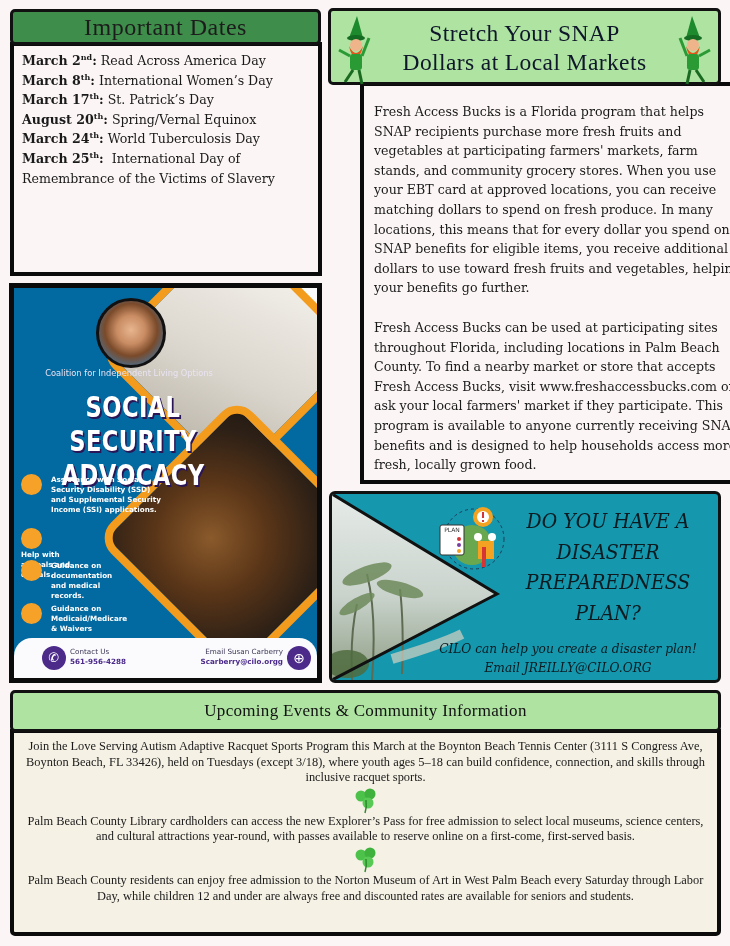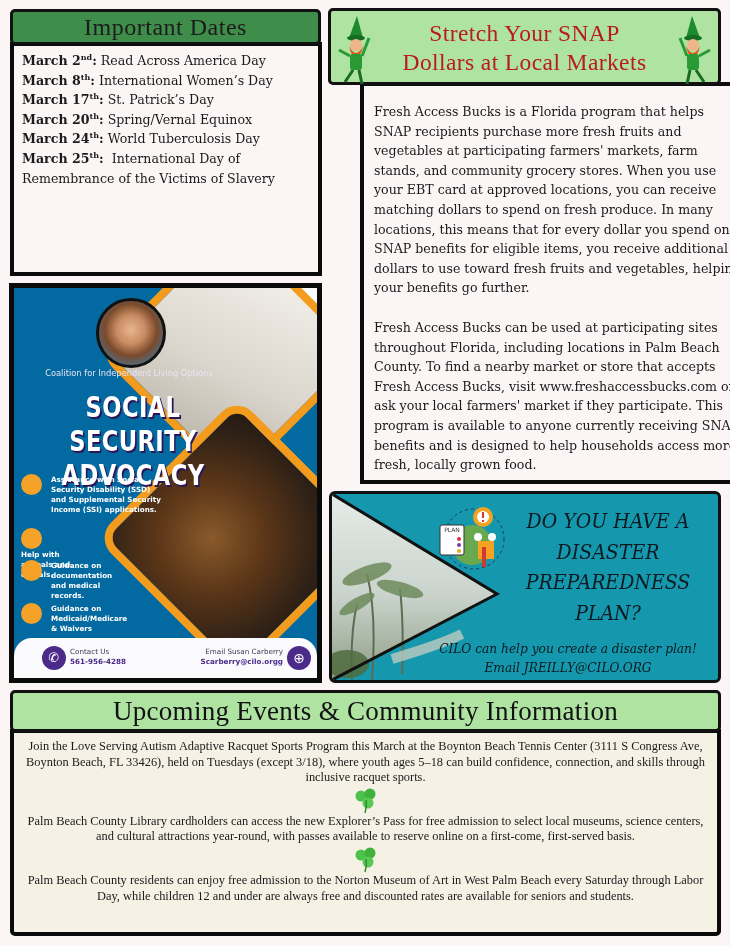--- a/index.html
+++ b/index.html
@@ -76,21 +76,21 @@
   #ss-globe-icon {
     right: 6px; top: 8px; width: 24px; height: 24px; border-radius: 50%; background: #4b2a8a;
     color: #fff; font-size: 14px; text-align: center; line-height: 24px;
   }
 
   
   #snap-header {
     left: 328px; top: 8px; width: 393px; height: 77px;
     background: #aee3a1; border: 3px solid #111; border-radius: 5px; z-index: 2;
     text-align: center; font-family: "Liberation Serif", serif; font-size: 23.5px; line-height: 29px;
-    padding-top: 8px; color: #b91c1c; letter-spacing: 0.4px;
+    padding-top: 8px; color: #0f172a; letter-spacing: 0.4px;
   }
   .leprechaun { top: 3px; width: 40px; height: 72px; }
   #snap-body {
     left: 328px; top: 82px; width: 393px; height: 402px;
     border: 4px solid #0b0b0b; background: #fbf5f5;
     padding: 16px 8px 0 10px; font-size: 12.6px; line-height: 19.6px; margin-left: 32px;
   }
   #snap-body p { margin: 0 0 20px 0; }
 
   
@@ -107,21 +107,21 @@
   }
   #disaster-sub {
     left: 94px; top: 146px; width: 284px; text-align: center;
     font-family: "DejaVu Serif", serif; font-style: italic; font-size: 12.2px; line-height: 19px; color: #0d1a1f;
   }
 
   
   #events-header {
     left: 10px; top: 690px; width: 711px; height: 42px;
     background: #aee3a1; border: 3px solid #111; border-radius: 5px; z-index: 2;
-    text-align: center; font-family: "Liberation Serif", serif; font-size: 27px; line-height: 36px; color: #111;
+    text-align: center; font-family: "Liberation Serif", serif; font-size: 17px; line-height: 36px; color: #111;
     letter-spacing: 0.3px;
   }
   #events-body {
     left: 10px; top: 729px; width: 711px; height: 207px;
     border: 4px solid #0b0b0b; background: #f5f1e5; border-radius: 0 0 5px 5px;
     padding: 6px 8px 0 8px; text-align: center;
     font-family: "Liberation Serif", serif; font-size: 12.4px; line-height: 15.6px;
   }
   #events-body p { margin: 0; }
   .shamrock { display: block; margin: 1px auto 0; width: 26px; height: 27px; }
@@ -129,21 +129,21 @@
 </head>
 <body>
 
 <div class="abs" id="dates-header">
   <span>Important Dates</span>
 </div>
 <div class="abs" id="dates-body">
   <div><span class="d"><span>March 2</span><sup>nd</sup>:</span> <span>Read Across America Day</span></div>
   <div><span class="d"><span>March 8</span><sup>th</sup>:</span> <span>International Women’s Day</span></div>
   <div><span class="d"><span>March 17</span><sup>th</sup>:</span> <span>St. Patrick’s Day</span></div>
-  <div><span class="d"><span>March 20</span><sup>th</sup>:</span> <span>Spring/Vernal Equinox</span></div>
+  <div><span class="d"><span>August 20</span><sup>th</sup>:</span> <span>Spring/Vernal Equinox</span></div>
   <div><span class="d"><span>March 24</span><sup>th</sup>:</span> <span>World Tuberculosis Day</span></div>
   <div><span class="d"><span>March 25</span><sup>th</sup>:</span>&nbsp; <span>International Day of Remembrance of the Victims of Slavery</span></div>
 </div>
 
 <div class="abs" id="ss-flyer">
   <div class="abs" id="ss-white-tri"></div>
   <div class="abs" id="ss-photo-top"></div>
   <div class="abs" id="ss-photo-bottom"></div>
   <div class="abs" id="ss-avatar"></div>
   <div class="abs" id="ss-org">Coalition for Independent Living Options</div>

